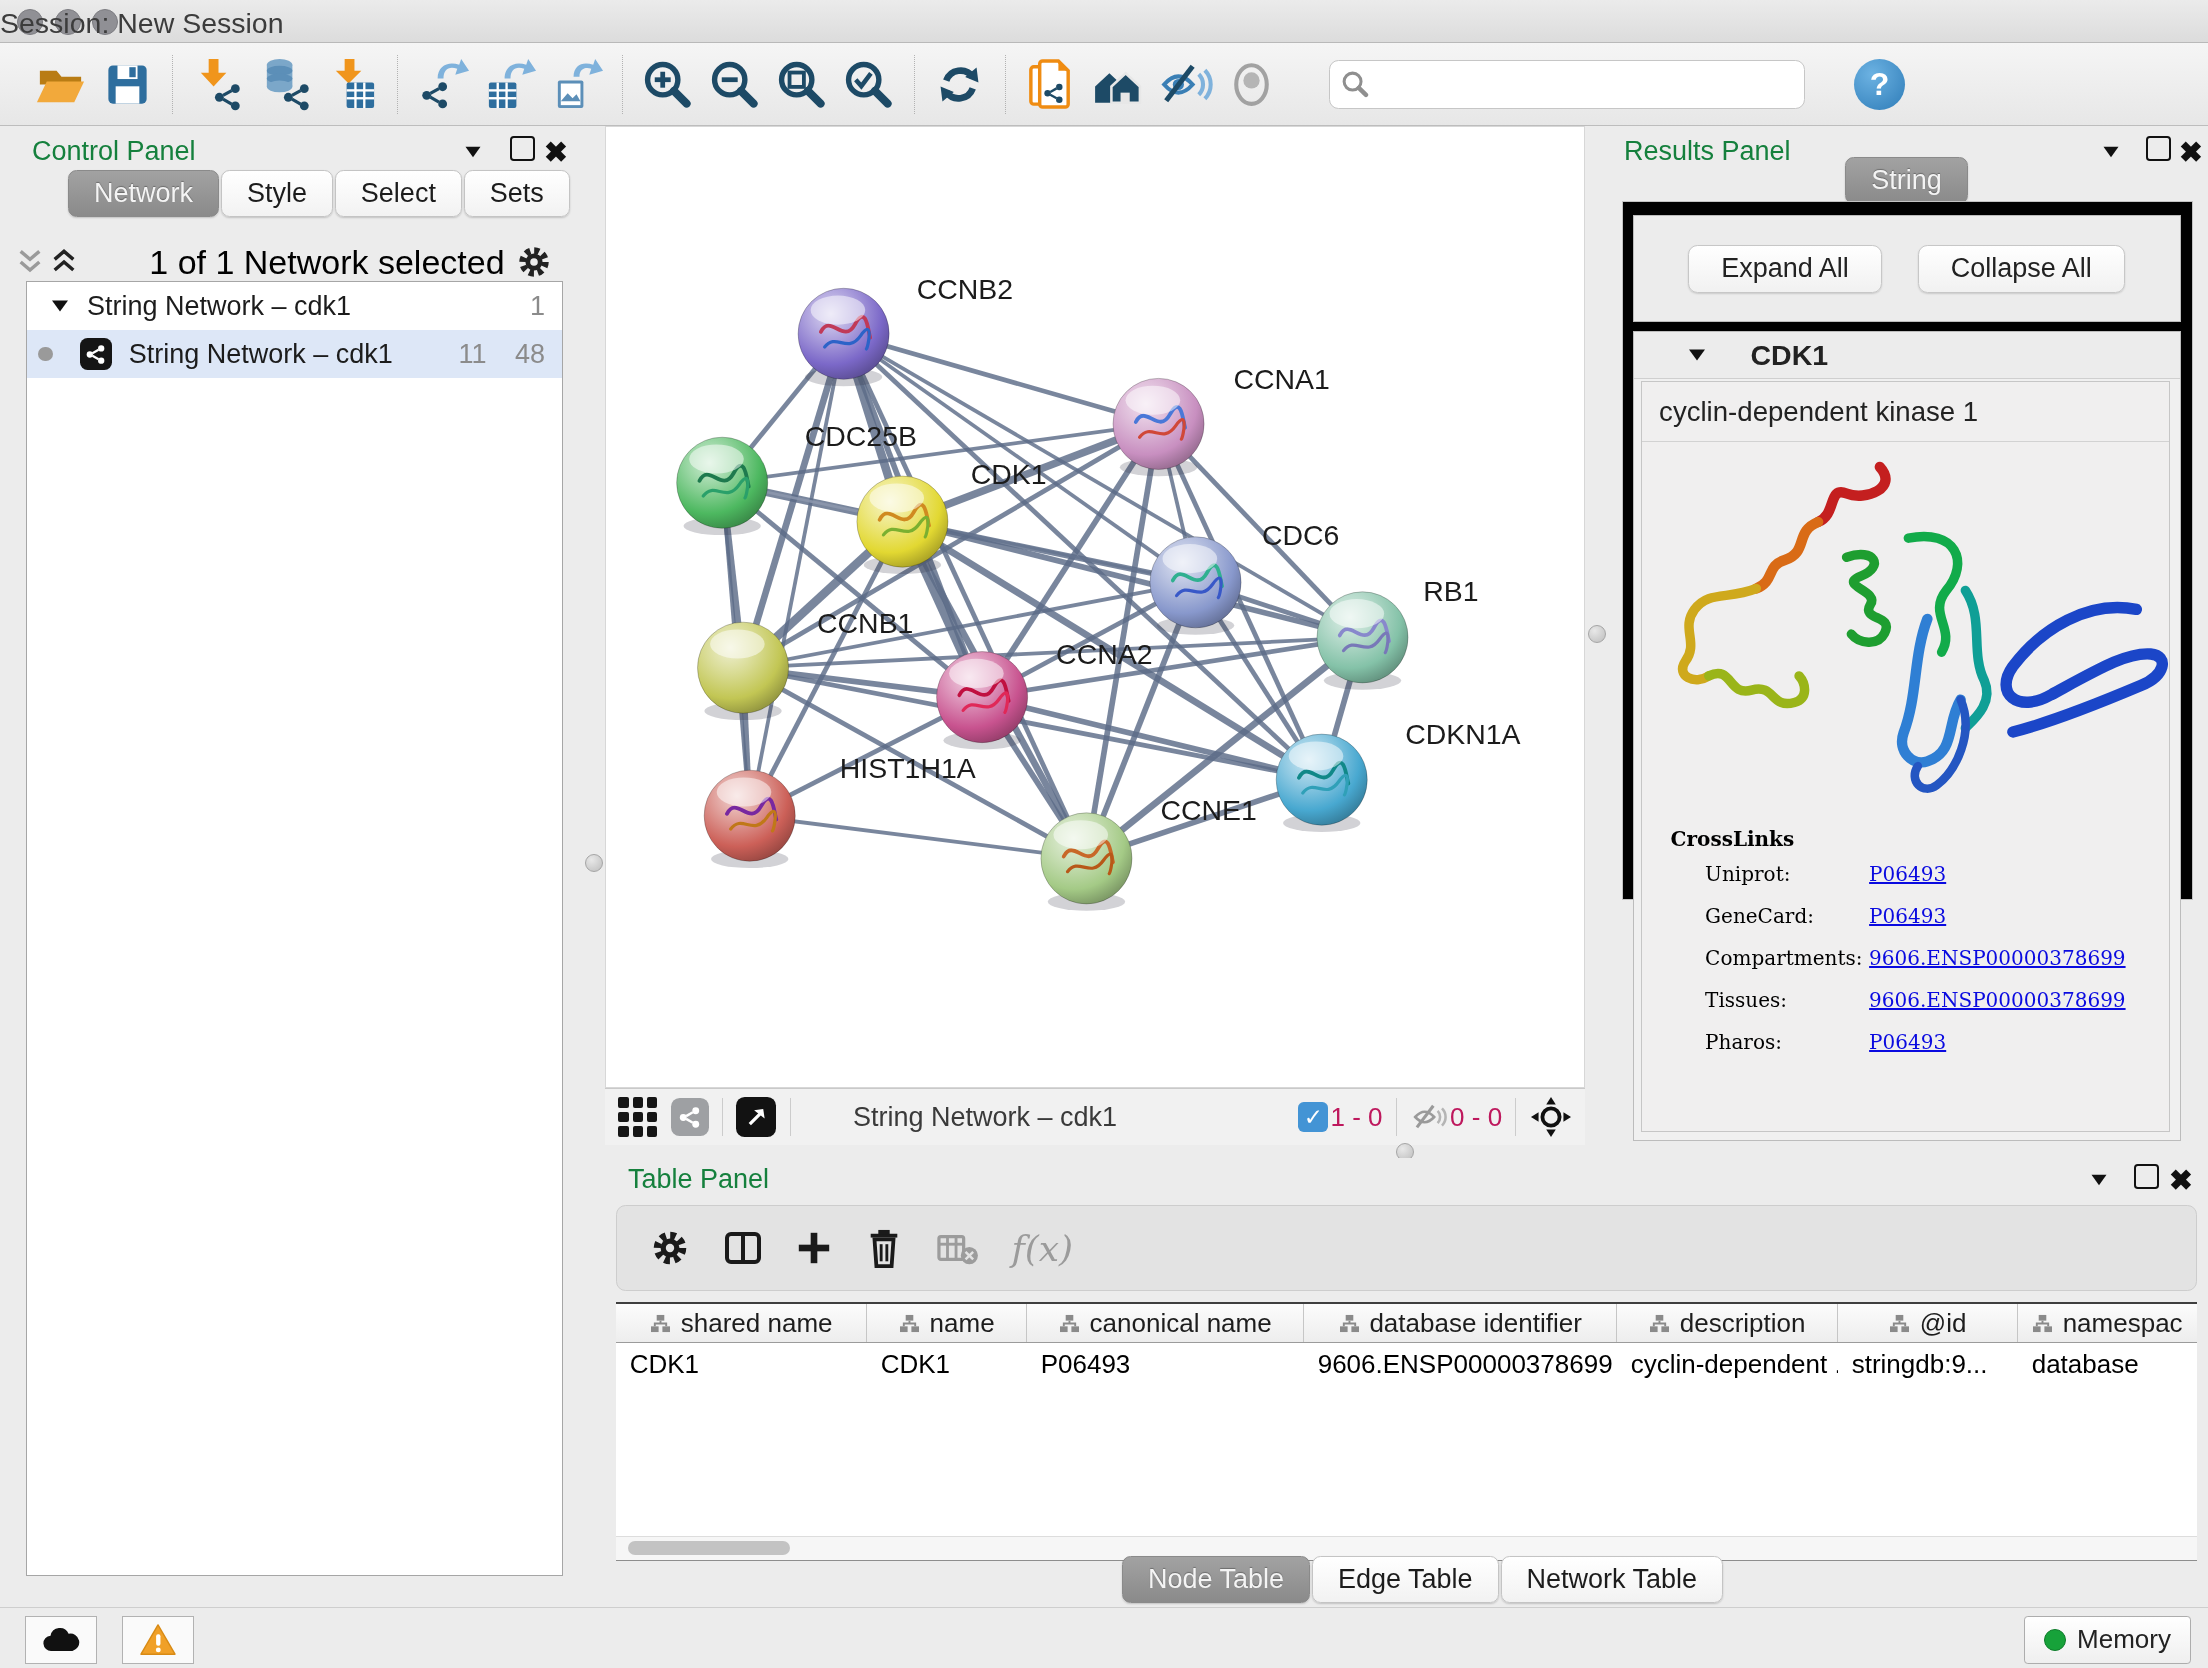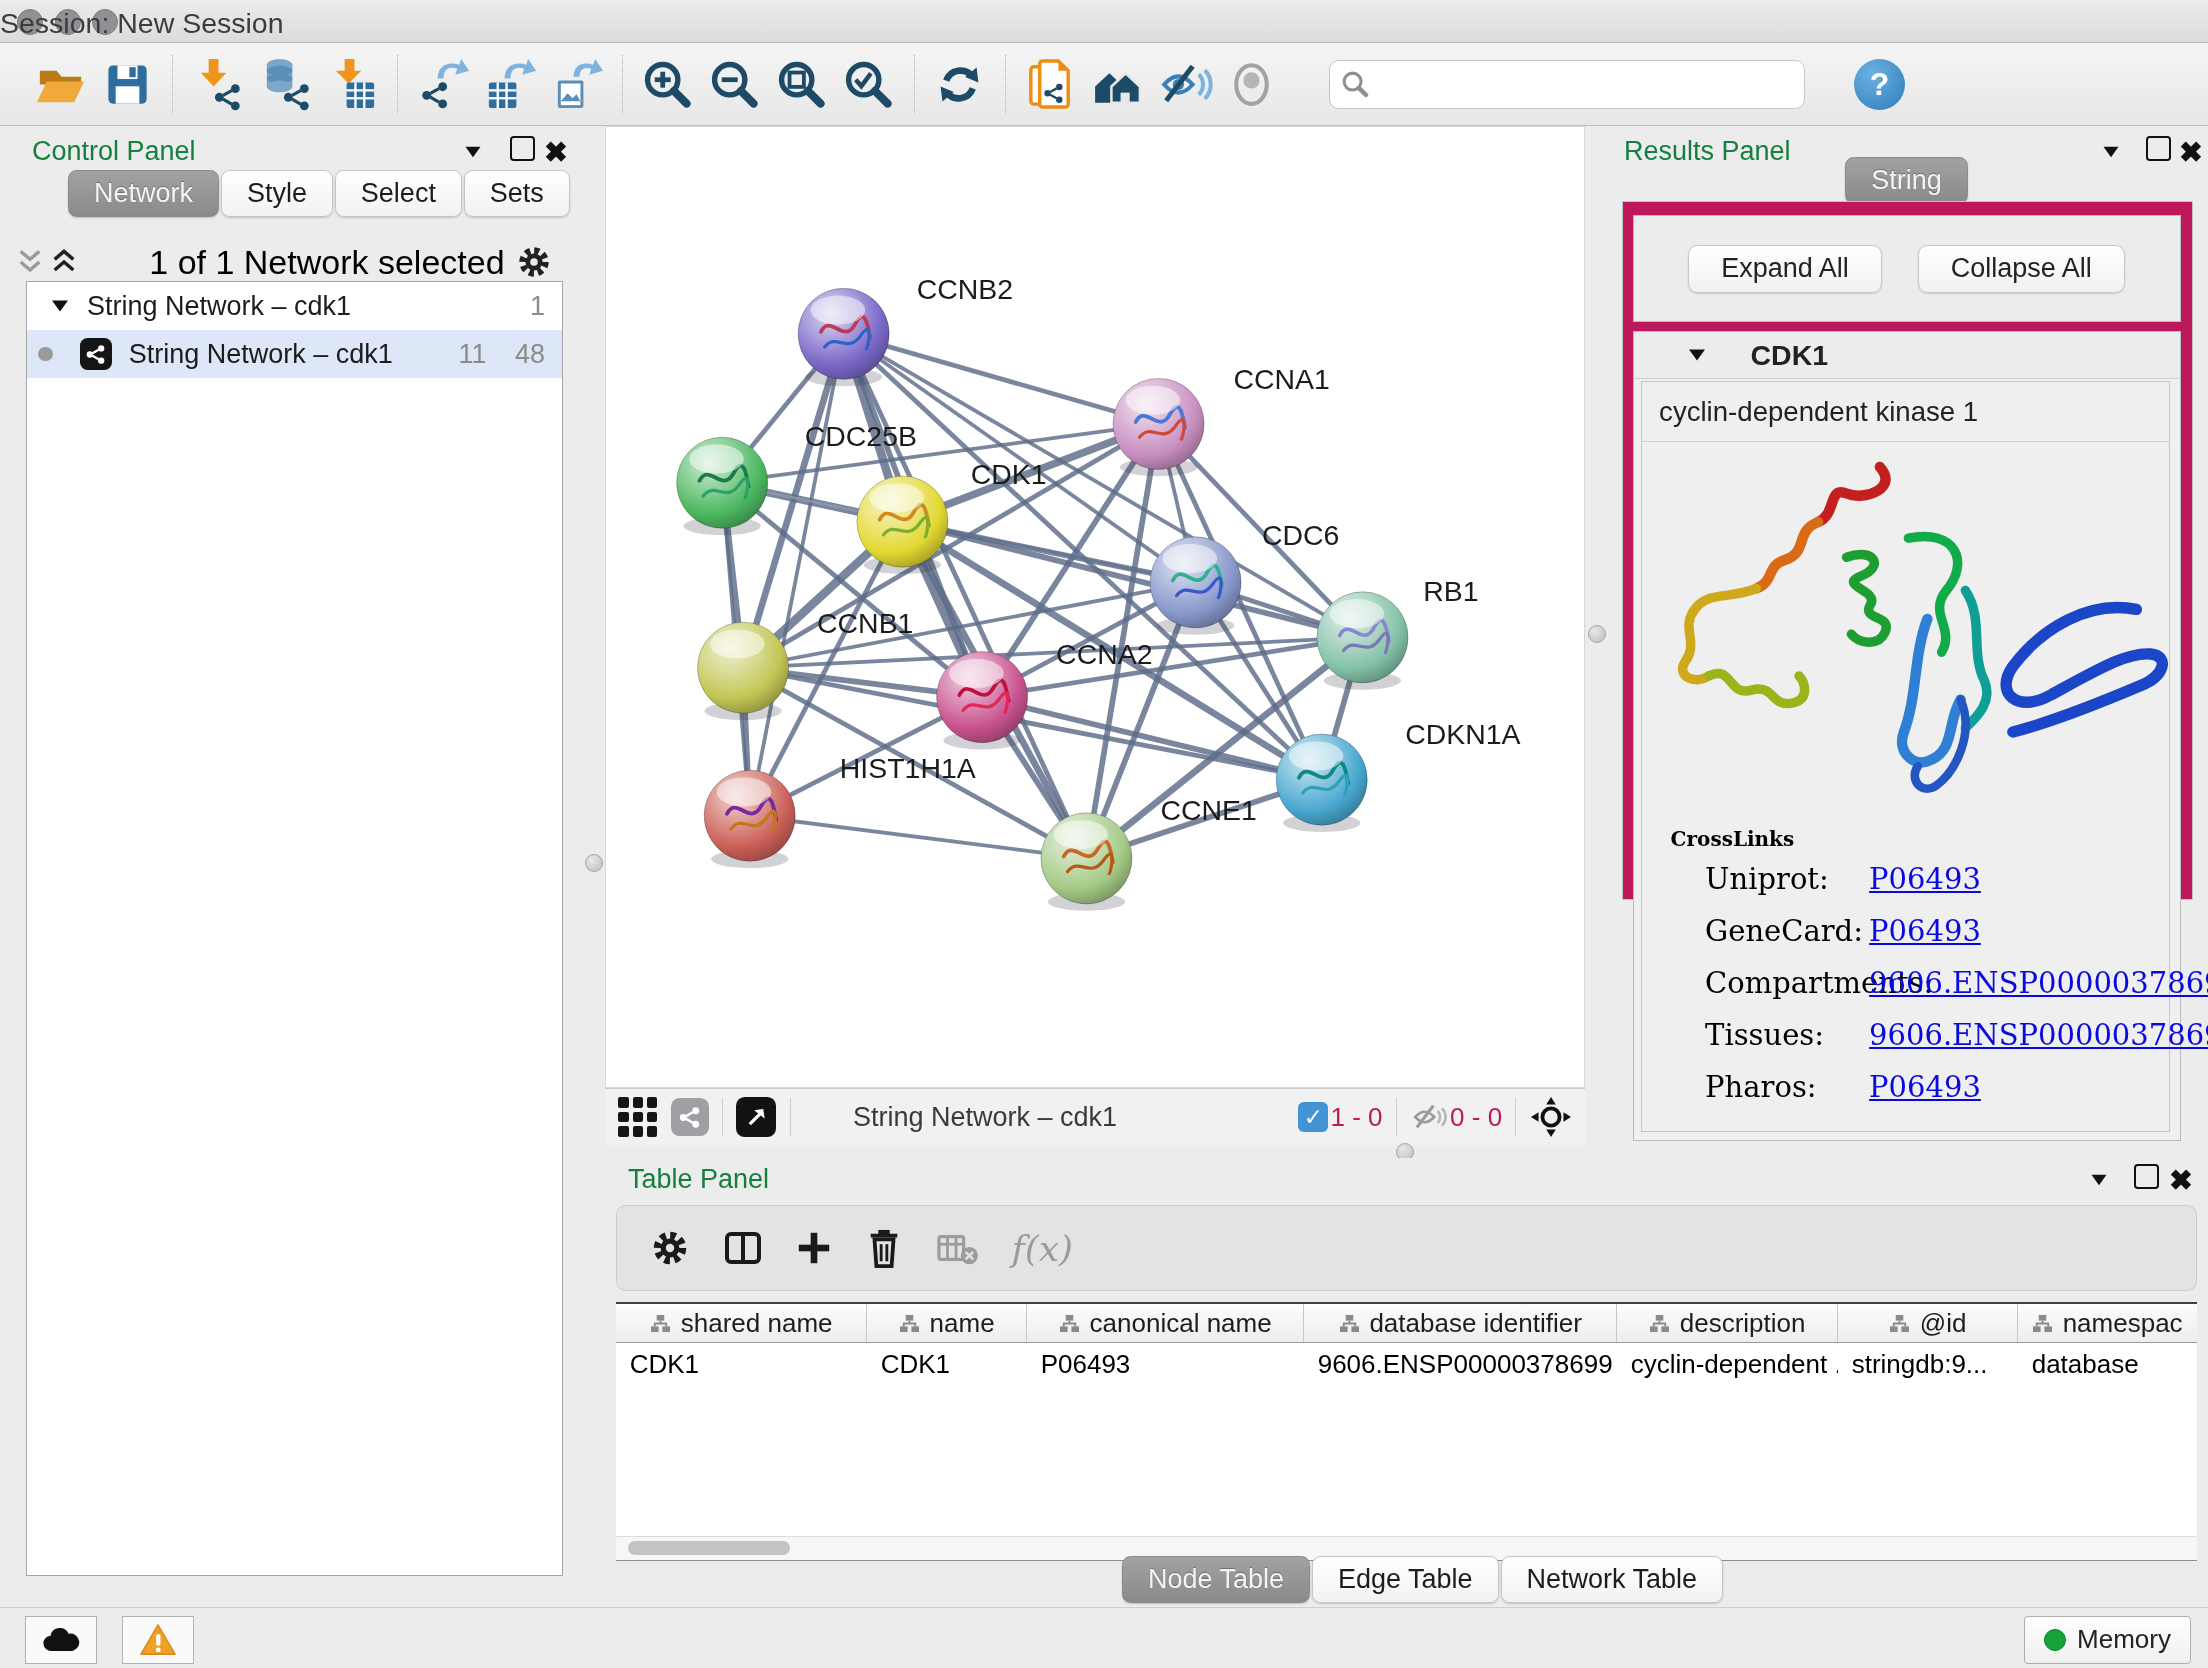--- a/index.html
+++ b/index.html
@@ -63,36 +63,36 @@
             display:flex;align-items:center;justify-content:center;}
   .blackbox{width:40px;height:40px;background:#121212;border-radius:8.6px;display:flex;
             align-items:center;justify-content:center;}
   .graybox{width:38px;height:38px;background:#9ea0a3;border-radius:8.6px;color:#fff;display:flex;
            align-items:center;justify-content:center;}
   .gridicon{display:grid;grid-template-columns:repeat(3,10.5px);grid-gap:3.8px;}
   .gridicon span{width:10.5px;height:10.5px;background:#161616;border-radius:1.9px;}
   
   .results-panel{position:absolute;left:1607px;top:126px;width:601px;height:1037px;background:#ececec;}
   .rp-box{position:absolute;left:15px;top:75px;width:571px;height:699px;border:1.9px solid #c2c2c2;
-          background:#be185d;box-sizing:border-box;}
+          background:#000000;box-sizing:border-box;}
   .rp-expand{position:absolute;left:9.5px;top:13.3px;width:548px;height:107px;border:1.9px solid #bcbcbc;
              background:#ececec;display:flex;align-items:center;justify-content:center;gap:36px;
              box-sizing:border-box;}
   .rp-btn{height:46px;line-height:44px;padding:0 32px;background:linear-gradient(#fff,#f1f1f1);
           border:1px solid #c7c7c7;border-radius:9.5px;font-size:27px;box-shadow:0 1px 1.9px rgba(0,0,0,.15);}
   .rp-sec{position:absolute;left:9.5px;top:129px;width:548px;height:810px;border:1.9px solid #bcbcbc;
           background:#f0f0f0;box-sizing:border-box;}
   .rp-sec-head{height:46px;display:flex;align-items:center;border-bottom:1px solid #cfcfcf;background:#ececec;}
   .rp-gene{font-weight:bold;font-size:28.5px;margin-left:44px;}
   .rp-inner{position:absolute;left:7.6px;top:49px;width:529px;height:751px;border:1px solid #c6c6c6;
             background:#f0efef;box-sizing:border-box;}
   .rp-desc{height:59px;line-height:59px;padding-left:17px;font-size:27.6px;border-bottom:1px solid #d2d2d2;}
   .crosslinks{font-family:"DejaVu Serif","Liberation Serif",serif;position:absolute;left:0;top:445px;width:529px;}
   .cl-title{font-weight:bold;font-size:20px;margin:0 0 11.4px 28.5px;color:#000;}
-  .cl-row{display:flex;margin:10px 0 18px 63px;font-size:29px;color:#000;}
+  .cl-row{display:flex;margin:10px 0 18px 63px;font-size:20px;color:#000;}
   .cl-row .cl-label{width:164px;flex:0 0 auto;}
   .cl-row a{color:#0a0ae0;text-decoration:underline;}
   
   .table-panel{position:absolute;left:605px;top:1158px;width:1604px;height:449px;background:#ececec;}
   .tp-toolbar{position:absolute;left:11.4px;top:47px;width:1581px;height:86px;background:#e3e3e3;
               border:1px solid #cdcdcd;border-radius:9.5px;display:flex;align-items:center;gap:32px;
               padding-left:32px;box-sizing:border-box;}
   .tp-table{position:absolute;left:11.4px;top:144px;width:1581px;height:234px;background:#fff;
             border-top:2.9px solid #3f3f3f;box-sizing:border-box;}
   .tp-hrow{display:flex;height:38px;background:linear-gradient(#fcfcfc,#ededed);

